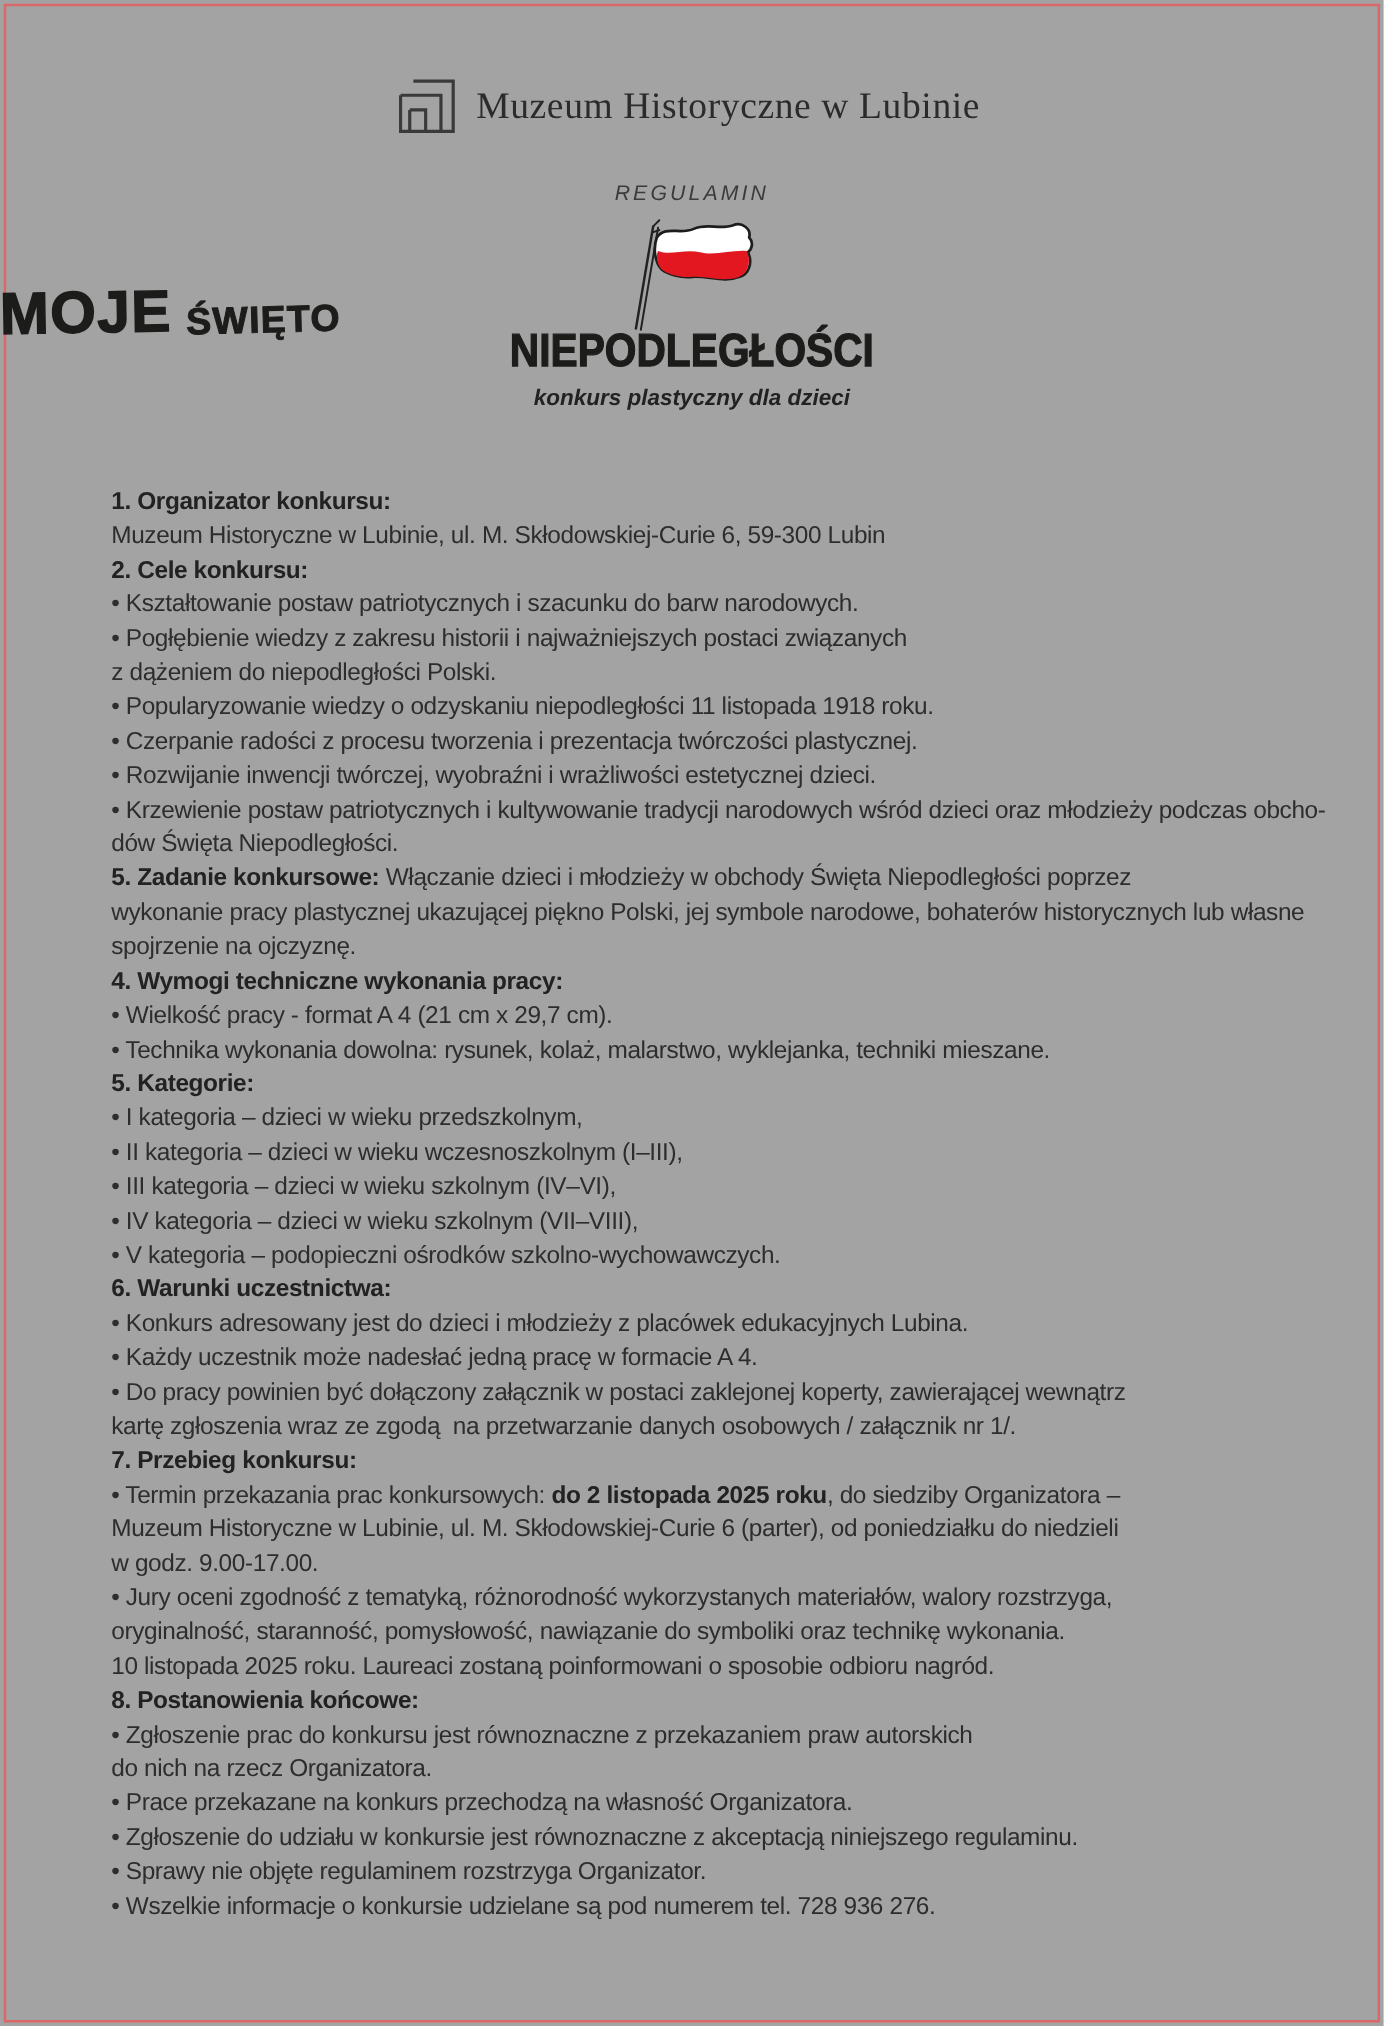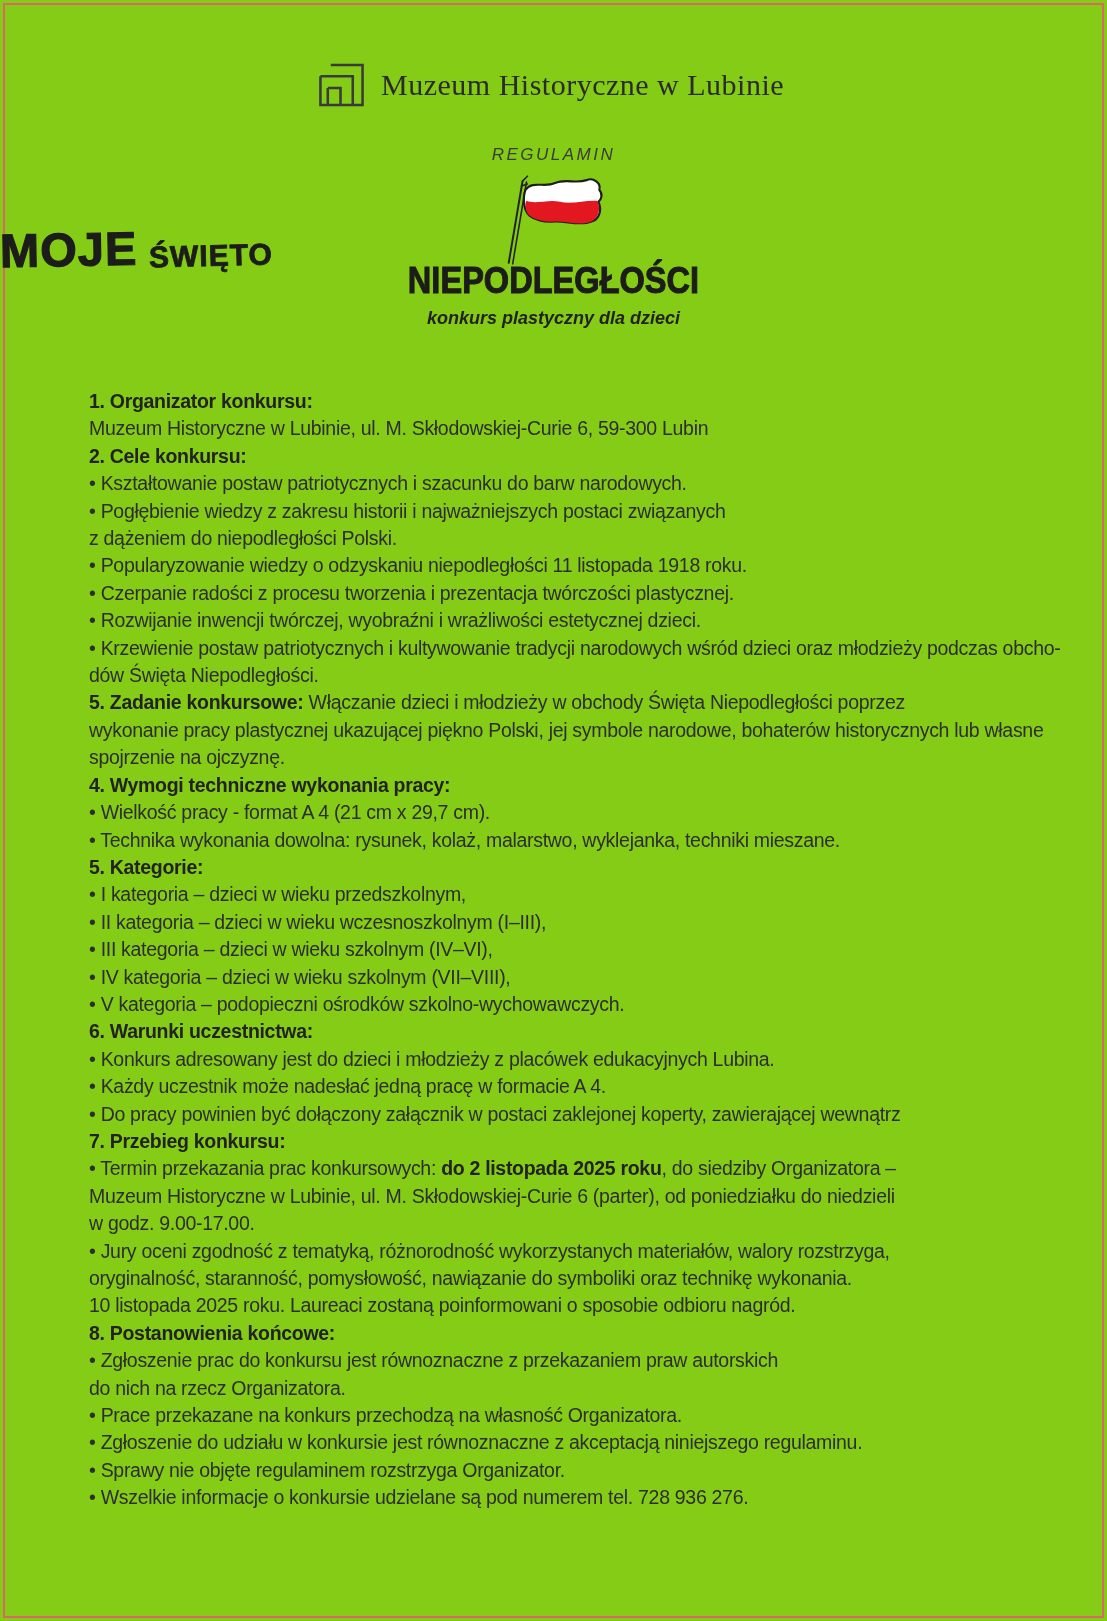--- a/index.html
+++ b/index.html
@@ -1,19 +1,19 @@
 <!DOCTYPE html>
 <html><head>
 <meta charset="utf-8">
 <style>
   html,body{margin:0;padding:0;background:#fff;}
   .page{
     position:relative;
     width:1107px;height:1621px;
-    background:#84cc16;
+    background:#a3a3a3;
     font-family:"Liberation Sans",sans-serif;
     overflow:hidden;
   }
   .page-border{
     position:absolute;
     left:3px;top:3px;right:3px;bottom:3px;
     border:2px solid #db6868;
     pointer-events:none;
   }
   
@@ -132,20 +132,21 @@
       <div class="line"><span class="b">5. Kategorie:</span></div>
       <div class="line"><span>• I kategoria – dzieci w wieku przedszkolnym,</span></div>
       <div class="line"><span>• II kategoria – dzieci w wieku wczesnoszkolnym (I–III),</span></div>
       <div class="line"><span>• III kategoria – dzieci w wieku szkolnym (IV–VI),</span></div>
       <div class="line"><span>• IV kategoria – dzieci w wieku szkolnym (VII–VIII),</span></div>
       <div class="line"><span>• V kategoria – podopieczni ośrodków szkolno-wychowawczych.</span></div>
       <div class="line"><span class="b">6. Warunki uczestnictwa:</span></div>
       <div class="line"><span>• Konkurs adresowany jest do dzieci i młodzieży z placówek edukacyjnych Lubina.</span></div>
       <div class="line"><span>• Każdy uczestnik może nadesłać jedną pracę w formacie A 4.</span></div>
       <div class="line"><span>• Do pracy powinien być dołączony załącznik w postaci zaklejonej koperty, zawierającej wewnątrz</span></div>
+      <div class="line"><span>kartę zgłoszenia wraz ze zgodą  na przetwarzanie danych osobowych / załącznik nr 1/.</span></div>
       <div class="line"><span class="b">7. Przebieg konkursu:</span></div>
       <div class="line"><span>• Termin przekazania prac konkursowych: </span><span class="b">do 2 listopada 2025 roku</span><span>, do siedziby Organizatora –</span></div>
       <div class="line"><span>Muzeum Historyczne w Lubinie, ul. M. Skłodowskiej-Curie 6 (parter), od poniedziałku do niedzieli</span></div>
       <div class="line"><span>w godz. 9.00-17.00.</span></div>
       <div class="line"><span>• Jury oceni zgodność z tematyką, różnorodność wykorzystanych materiałów, walory rozstrzyga,</span></div>
       <div class="line"><span>oryginalność, staranność, pomysłowość, nawiązanie do symboliki oraz technikę wykonania.</span></div>
       <div class="line"><span>10 listopada 2025 roku. Laureaci zostaną poinformowani o sposobie odbioru nagród.</span></div>
       <div class="line"><span class="b">8. Postanowienia końcowe:</span></div>
       <div class="line"><span>• Zgłoszenie prac do konkursu jest równoznaczne z przekazaniem praw autorskich</span></div>
       <div class="line"><span>do nich na rzecz Organizatora.</span></div>

